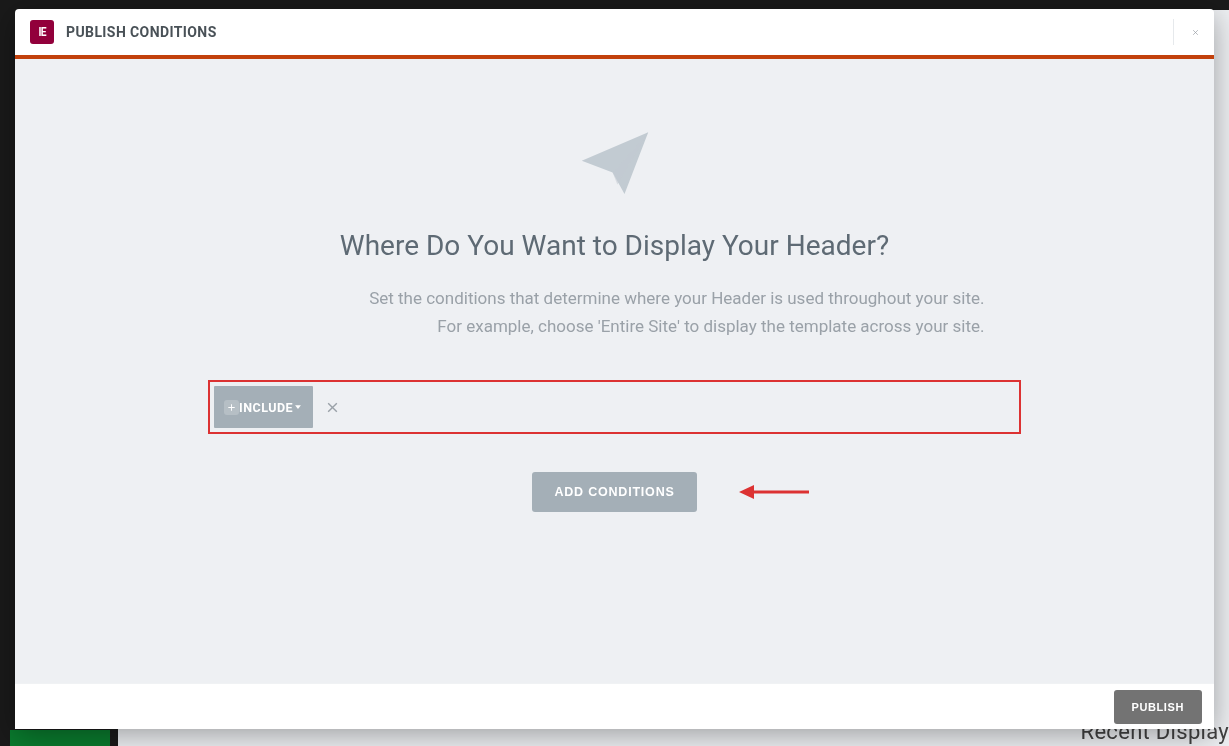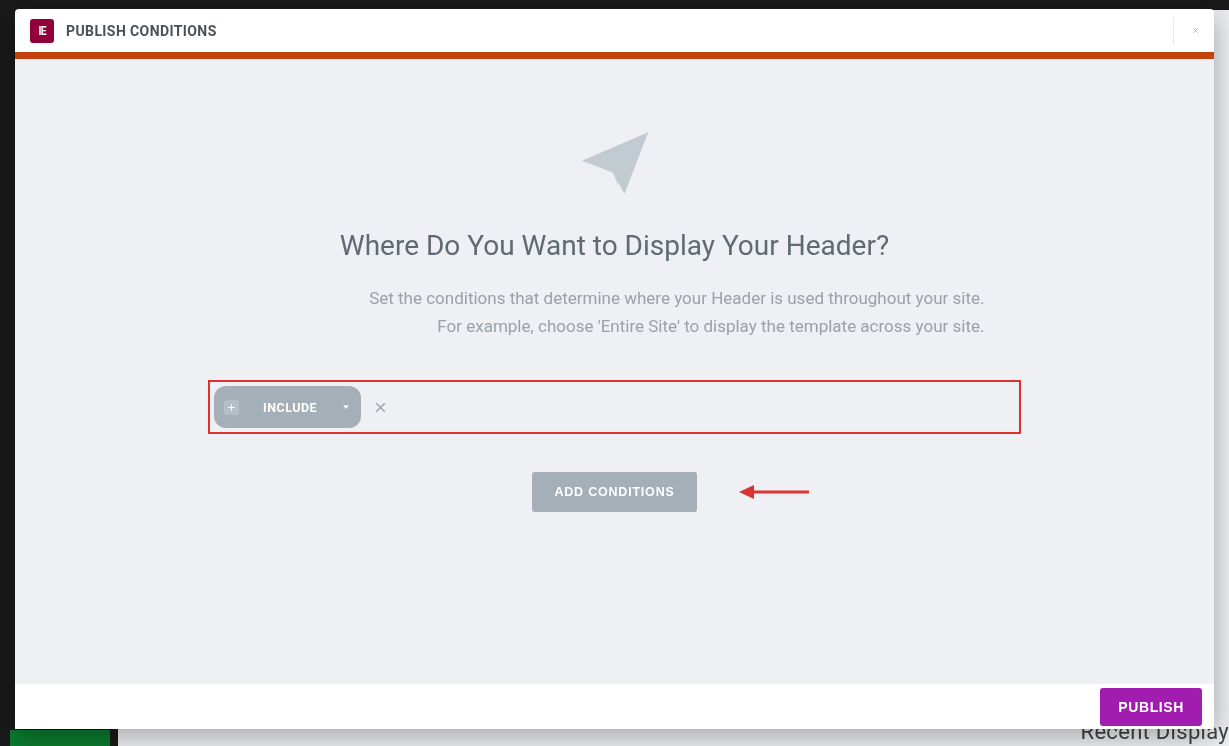--- a/index.html
+++ b/index.html
@@ -16,21 +16,21 @@
   .bg-text-comments {
     position: absolute; right: 0; bottom: 2px; color: #424242; font-size: 22px; font-weight: 400; letter-spacing: .3px;
   }
   .modal {
     position: absolute; left: 15px; top: 9px; width: 1199px; height: 720px;
     background: #fff; border-radius: 4px; box-shadow: 0 6px 30px rgba(0,0,0,.35);
     display: flex; flex-direction: column;
   }
   .modal-header {
     height: 50px; display: flex; align-items: center; padding: 0 15px;
-    border-bottom: 7px solid #c2410c;
+    border-bottom: 4px solid #c2410c;
   }
   .modal-logo {
     width: 24px; height: 24px; border-radius: 3px; background: #92003b; color:#fff;
     display:flex; align-items:center; justify-content:center; font-size:12px; font-weight:700; letter-spacing:-1px;
     margin-right: 12px;
   }
   .modal-logo span { transform: scaleX(.85); }
   .modal-title { font-size: 14px; font-weight: 700; color: #495157; letter-spacing: .4px; }
   .modal-close {
     margin-left: auto; width: 26px; height: 26px; display:flex; align-items:center; justify-content:center;
@@ -53,21 +53,21 @@
   .condition-row-wrap {
     width: 813px; margin: 0 auto 38px;
     border: 2px solid #dc3232;
     padding: 4px;
   }
   .condition-row {
     display: flex; align-items: stretch; gap: 6px; height: 42px;
   }
   .include-pill {
     display: inline-flex; align-items: center; background: #a4afb7; color: #fff;
-    padding: 0 10px; border-radius: 12px; cursor: pointer; gap: 24px; font-size: 12.5px; font-weight: 700;
+    padding: 0 10px; border-radius: 1px; cursor: pointer; gap: 0; font-size: 12.5px; font-weight: 700;
     letter-spacing: .5px;
   }
   .include-pill .plus-box {
     width: 15px; height: 15px; border-radius: 3px; background: #fff3; display:flex; align-items:center; justify-content:center;
   }
   .include-pill .plus-box svg { width: 11px; height: 11px; }
   .include-pill .caret svg { width: 10px; height: 10px; }
   .select-box {
     flex: 1; background: #fff; border: 1px solid #e6e9ec; border-radius: 3px;
     display: flex; align-items: center; padding: 0 12px; cursor: pointer;
@@ -86,22 +86,22 @@
   }
   .annot-arrow {
     position: absolute; left: 700px; top: 50%; transform: translateY(-50%); color: #dc3232;
   }
   .annot-arrow svg { width: 70px; height: 20px; display:block; }
   .modal-footer {
     height: 46px; background: #fff; display:flex; align-items:center; justify-content:flex-end; padding: 0 12px;
     border-top: 1px solid #f0f2f4;
   }
   .publish-btn {
-    background: #a21caf; color:#fff; border:none; padding: 11px 18px; border-radius: 3px;
-    font-size: 14px; font-weight: 600; letter-spacing: .6px; cursor:pointer;
+    background: #737373; color:#fff; border:none; padding: 11px 18px; border-radius: 3px;
+    font-size: 11px; font-weight: 600; letter-spacing: .6px; cursor:pointer;
   }
 </style>
 </head>
 <body>
 
 <div class="bg">
   <div class="bg-sidebar-green"></div>
   <div class="bg-content">
     <div class="bg-text-comments">Recent Display</div>
   </div>

